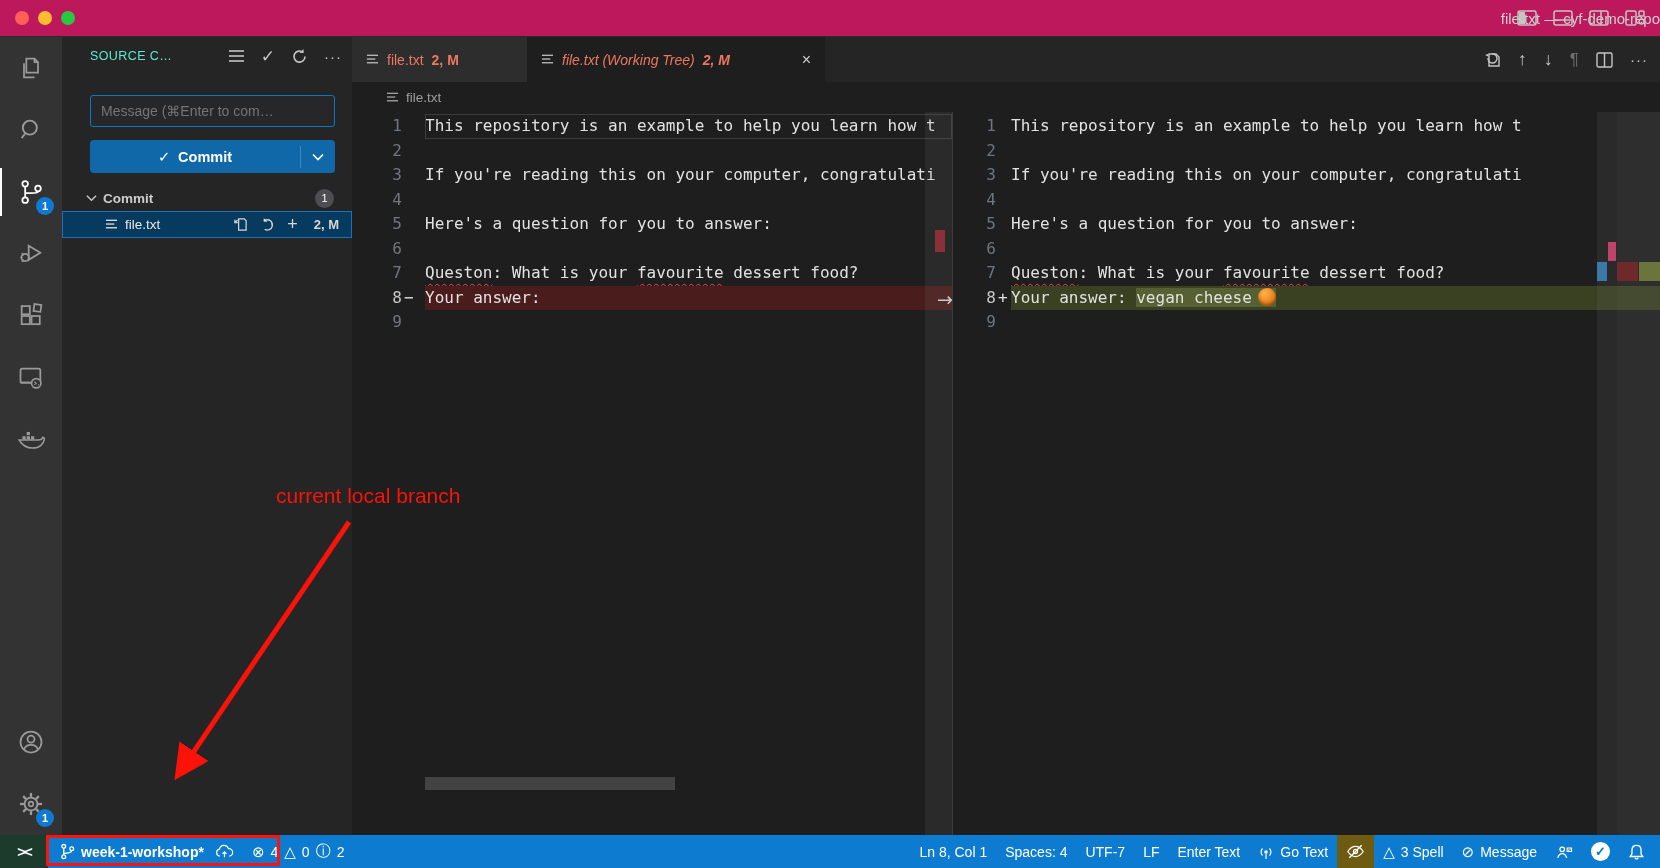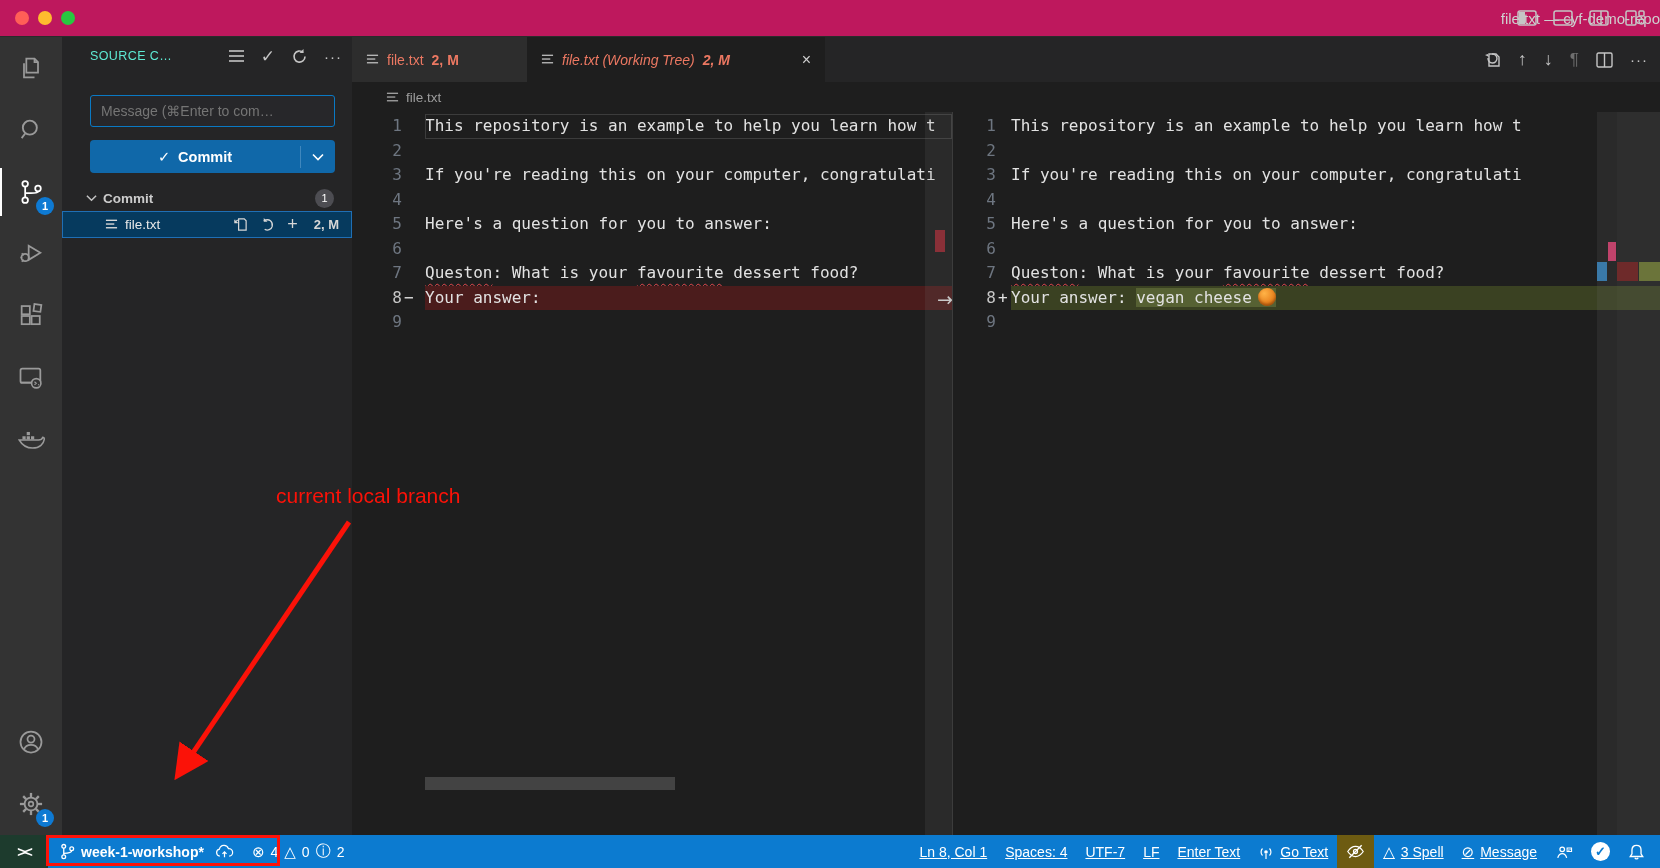--- a/index.html
+++ b/index.html
@@ -97,21 +97,21 @@
   .right-ruler { right:0; width:43px; background:rgba(121,121,121,.18); }
   .marker { position:absolute; }
   .hscroll { position:absolute; left:73px; bottom:45px; width:250px; height:13px; background:#434343; }
   .diff-arrow { position:absolute; left:585px; top:176px; color:#c8c8c8; font-size:19px;
     font-family:"DejaVu Sans", sans-serif; z-index:5; }
 
   
   .statusbar { height:33px; background:#0c7bd0; display:flex; align-items:center; color:#ffffff; font-size:14px; }
   .sb-item { display:flex; align-items:center; gap:6px; padding:0 9px; height:33px; }
   .sb-remote { background:#1d3b2d; width:48px; justify-content:center; font-weight:bold; letter-spacing:-2px; font-size:15px; }
-  .sb-right { margin-left:auto; display:flex; align-items:center; height:33px; padding-right:6px;text-decoration:underline; }
+  .sb-right { margin-left:auto; display:flex; align-items:center; height:33px; padding-right:6px; }
   .sb-glyph { font-size:15px; }
   .sb-olive { background:#6d5b11; }
   .check-circle { width:19px; height:19px; background:#fff; border-radius:50%; color:#0c7bd0;
     display:flex; align-items:center; justify-content:center; font-size:13px; font-weight:bold; }
 
   
   .anno-text { position:absolute; left:276px; top:484px; color:#fb1208; font-size:21px; z-index:40; }
   .anno-svg { position:absolute; left:0; top:0; width:1660px; height:868px; pointer-events:none; z-index:39; }
   .anno-rect { position:absolute; left:46px; top:835px; width:234px; height:31px; border:3px solid #fe120a; z-index:40; pointer-events:none; }
 

